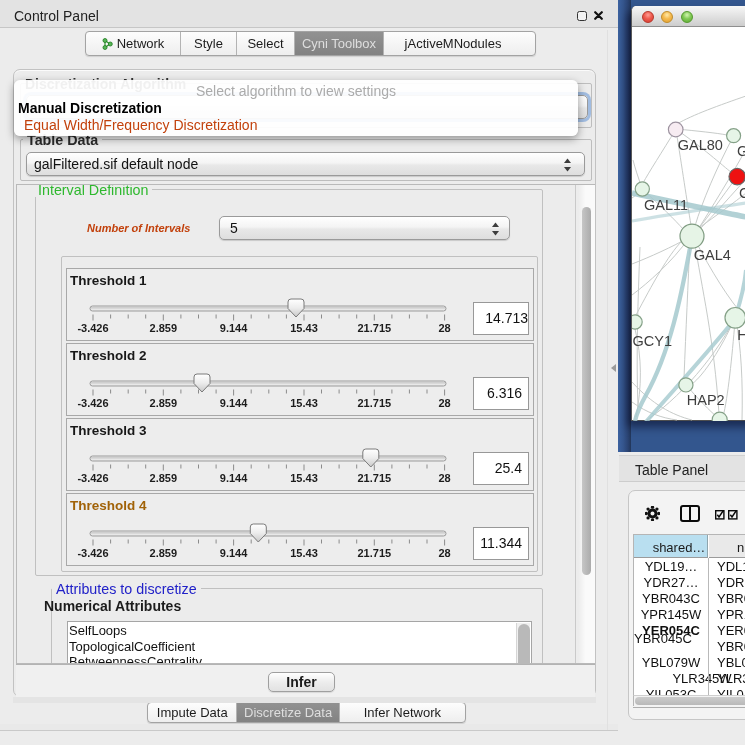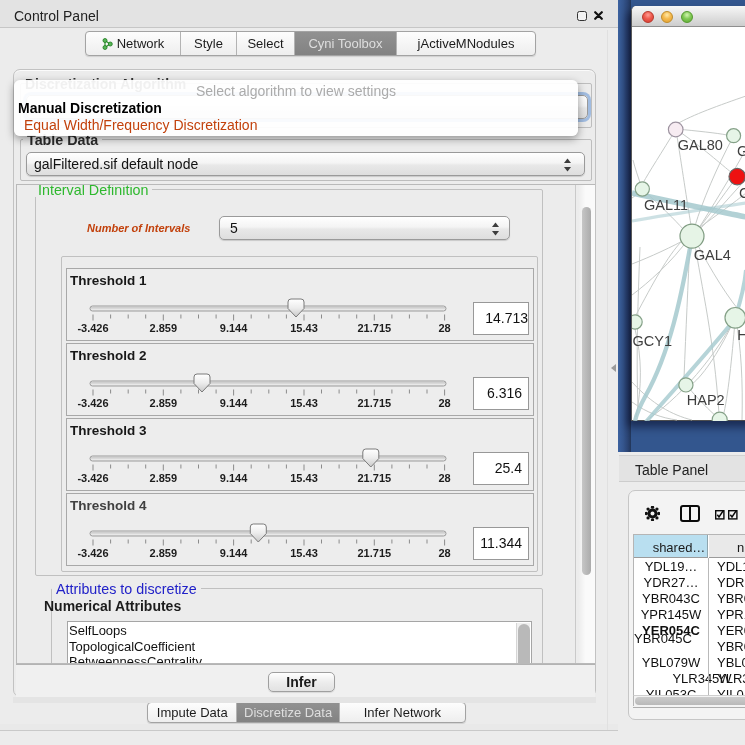--- a/index.html
+++ b/index.html
@@ -32,21 +32,21 @@
 
 <div class="seg abs" style="left:85px;top:31px;width:451px;height:25px;">
  <div style="width:95px;"><svg width="11" height="14" viewBox="0 0 11 14" style="margin-right:4px;">
    <path d="M3,3.5 L8,7 M3,10.5 L8,7 M3,3.5 L3,10.5" stroke="#2f8d2f" stroke-width="1.2" fill="none"></path>
    <circle cx="3" cy="3.5" r="2" fill="#57b657" stroke="#1e7a1e" stroke-width="0.8"></circle>
    <circle cx="3" cy="10.5" r="2" fill="#57b657" stroke="#1e7a1e" stroke-width="0.8"></circle>
    <circle cx="8.3" cy="7" r="2" fill="#57b657" stroke="#1e7a1e" stroke-width="0.8"></circle>
   </svg>Network</div>
  <div style="width:56px;">Style</div>
  <div style="width:58px;">Select</div>
- <div class="sel" style="width:102px;">Cyni Toolbox</div>
+ <div class="sel" style="width:89px;">Cyni Toolbox</div>
  <div style="width:138px;">jActiveMNodules</div>
 </div>
 
 <div class="abs" style="left:13px;top:69px;width:583px;height:628px;background:#ececec;border:1px solid #c2c2c2;border-radius:7px;box-shadow:inset 0 1px 0 rgba(255,255,255,0.8);"></div>
 
 <div class="abs" style="left:20px;top:83px;width:572px;height:45px;border:1px solid #bdbdbd;border-radius:2px;"></div>
 <div class="abs combo" style="left:26px;top:95px;width:562px;height:24px;box-shadow:0 0 0 3px rgba(100,150,215,0.55);"></div>
 <div class="abs b13 bold" style="left:25px;top:76px;color:#333;">Discretization Algorithm</div>
 
 <div class="abs" style="left:14px;top:80px;width:564px;height:56px;background:rgba(255,255,255,0.93);border-radius:6px;box-shadow:0 3px 9px rgba(0,0,0,0.38);z-index:40;"></div>
@@ -204,21 +204,21 @@
         <text x="222.0" y="36.5" font-size="11" font-weight="bold" fill="#1c1c1c" text-anchor="middle" font-family="Liberation Sans, sans-serif">15.43</text>
         <text x="292.3" y="36.5" font-size="11" font-weight="bold" fill="#1c1c1c" text-anchor="middle" font-family="Liberation Sans, sans-serif">21.715</text>
         <text x="362.6" y="36.5" font-size="11" font-weight="bold" fill="#1c1c1c" text-anchor="middle" font-family="Liberation Sans, sans-serif">28</text>
         <g transform="translate(288.8,5.5)">
           <path d="M-8,1.5 Q-8,-1.5 -5,-1.5 L5,-1.5 Q8,-1.5 8,1.5 L8,8 L0,16.5 L-8,8 Z" fill="url(#thg)" stroke="#7a7a7a" stroke-width="1"></path>
         </g>
       </svg>
       <div class="abs vbox" style="left:406px;top:33px;width:56px;height:33px;line-height:31px;padding-right:6px;">25.4</div>
     </div>
 <div class="abs tpanel" style="left:49px;top:308px;width:468px;height:73px;">
-      <div class="abs bold" style="left:3px;top:3.5px;font-size:13.5px;color:#404040;">Threshold 4</div>
+      <div class="abs bold" style="left:3px;top:3.5px;font-size:13.5px;color:#a16207;">Threshold 4</div>
       <svg width="370" height="44" style="position:absolute;left:15px;top:26px;overflow:visible;">
         <defs>
           <linearGradient id="thg" x1="0" y1="0" x2="0" y2="1">
             <stop offset="0" stop-color="#ffffff"></stop>
             <stop offset="0.5" stop-color="#ececec"></stop>
             <stop offset="1" stop-color="#c9c9c9"></stop>
           </linearGradient>
         </defs>
         <rect x="8" y="11" width="356" height="5" rx="2.5" fill="#e8e8e8" stroke="#9b9b9b" stroke-width="1"></rect>
         <rect x="9" y="12" width="354" height="1.6" fill="#cfcfcf"></rect>

